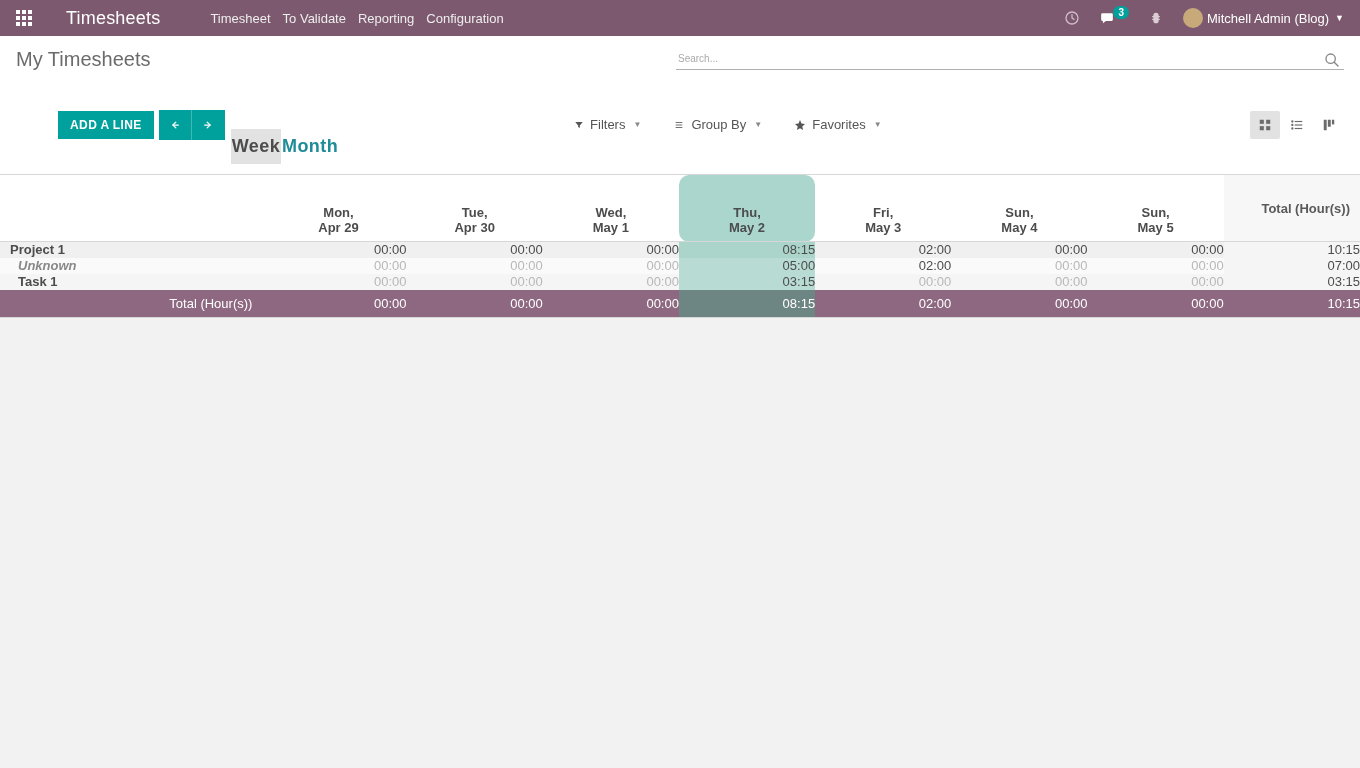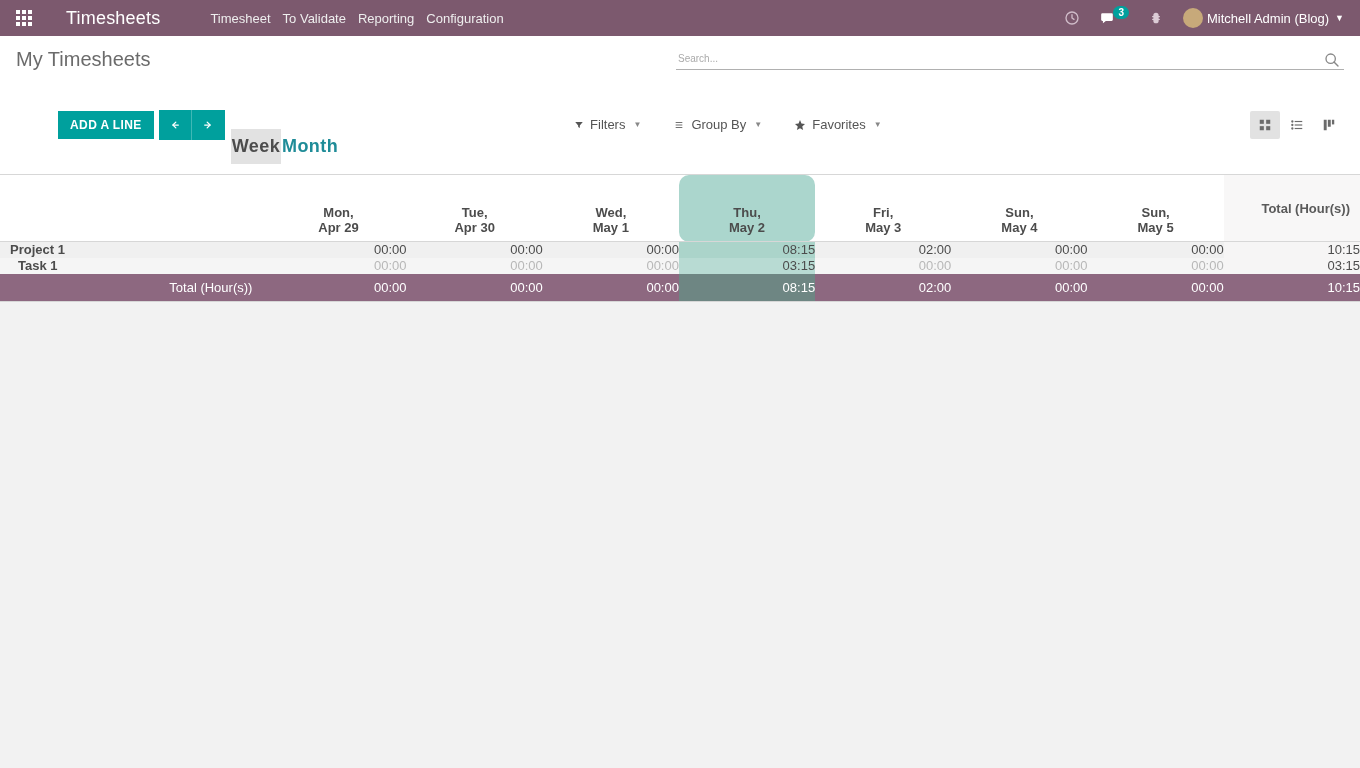--- a/index.html
+++ b/index.html
@@ -429,20 +429,31 @@
           <td class="label">Project 1</td>
           <td>00:00</td>
           <td>00:00</td>
           <td>00:00</td>
           <td class="today">08:15</td>
           <td>02:00</td>
           <td>00:00</td>
           <td>00:00</td>
           <td class="rowtotal">10:15</td>
         </tr>
+        <tr class="row">
+          <td class="label sub italic">Unknown</td>
+          <td class="muted-cell">00:00</td>
+          <td class="muted-cell">00:00</td>
+          <td class="muted-cell">00:00</td>
+          <td class="today">05:00</td>
+          <td>02:00</td>
+          <td class="muted-cell">00:00</td>
+          <td class="muted-cell">00:00</td>
+          <td class="rowtotal">07:00</td>
+        </tr>
         <tr class="row alt">
           <td class="label sub">Task 1</td>
           <td class="muted-cell">00:00</td>
           <td class="muted-cell">00:00</td>
           <td class="muted-cell">00:00</td>
           <td class="today">03:15</td>
           <td class="muted-cell">00:00</td>
           <td class="muted-cell">00:00</td>
           <td class="muted-cell">00:00</td>
           <td class="rowtotal">03:15</td>

